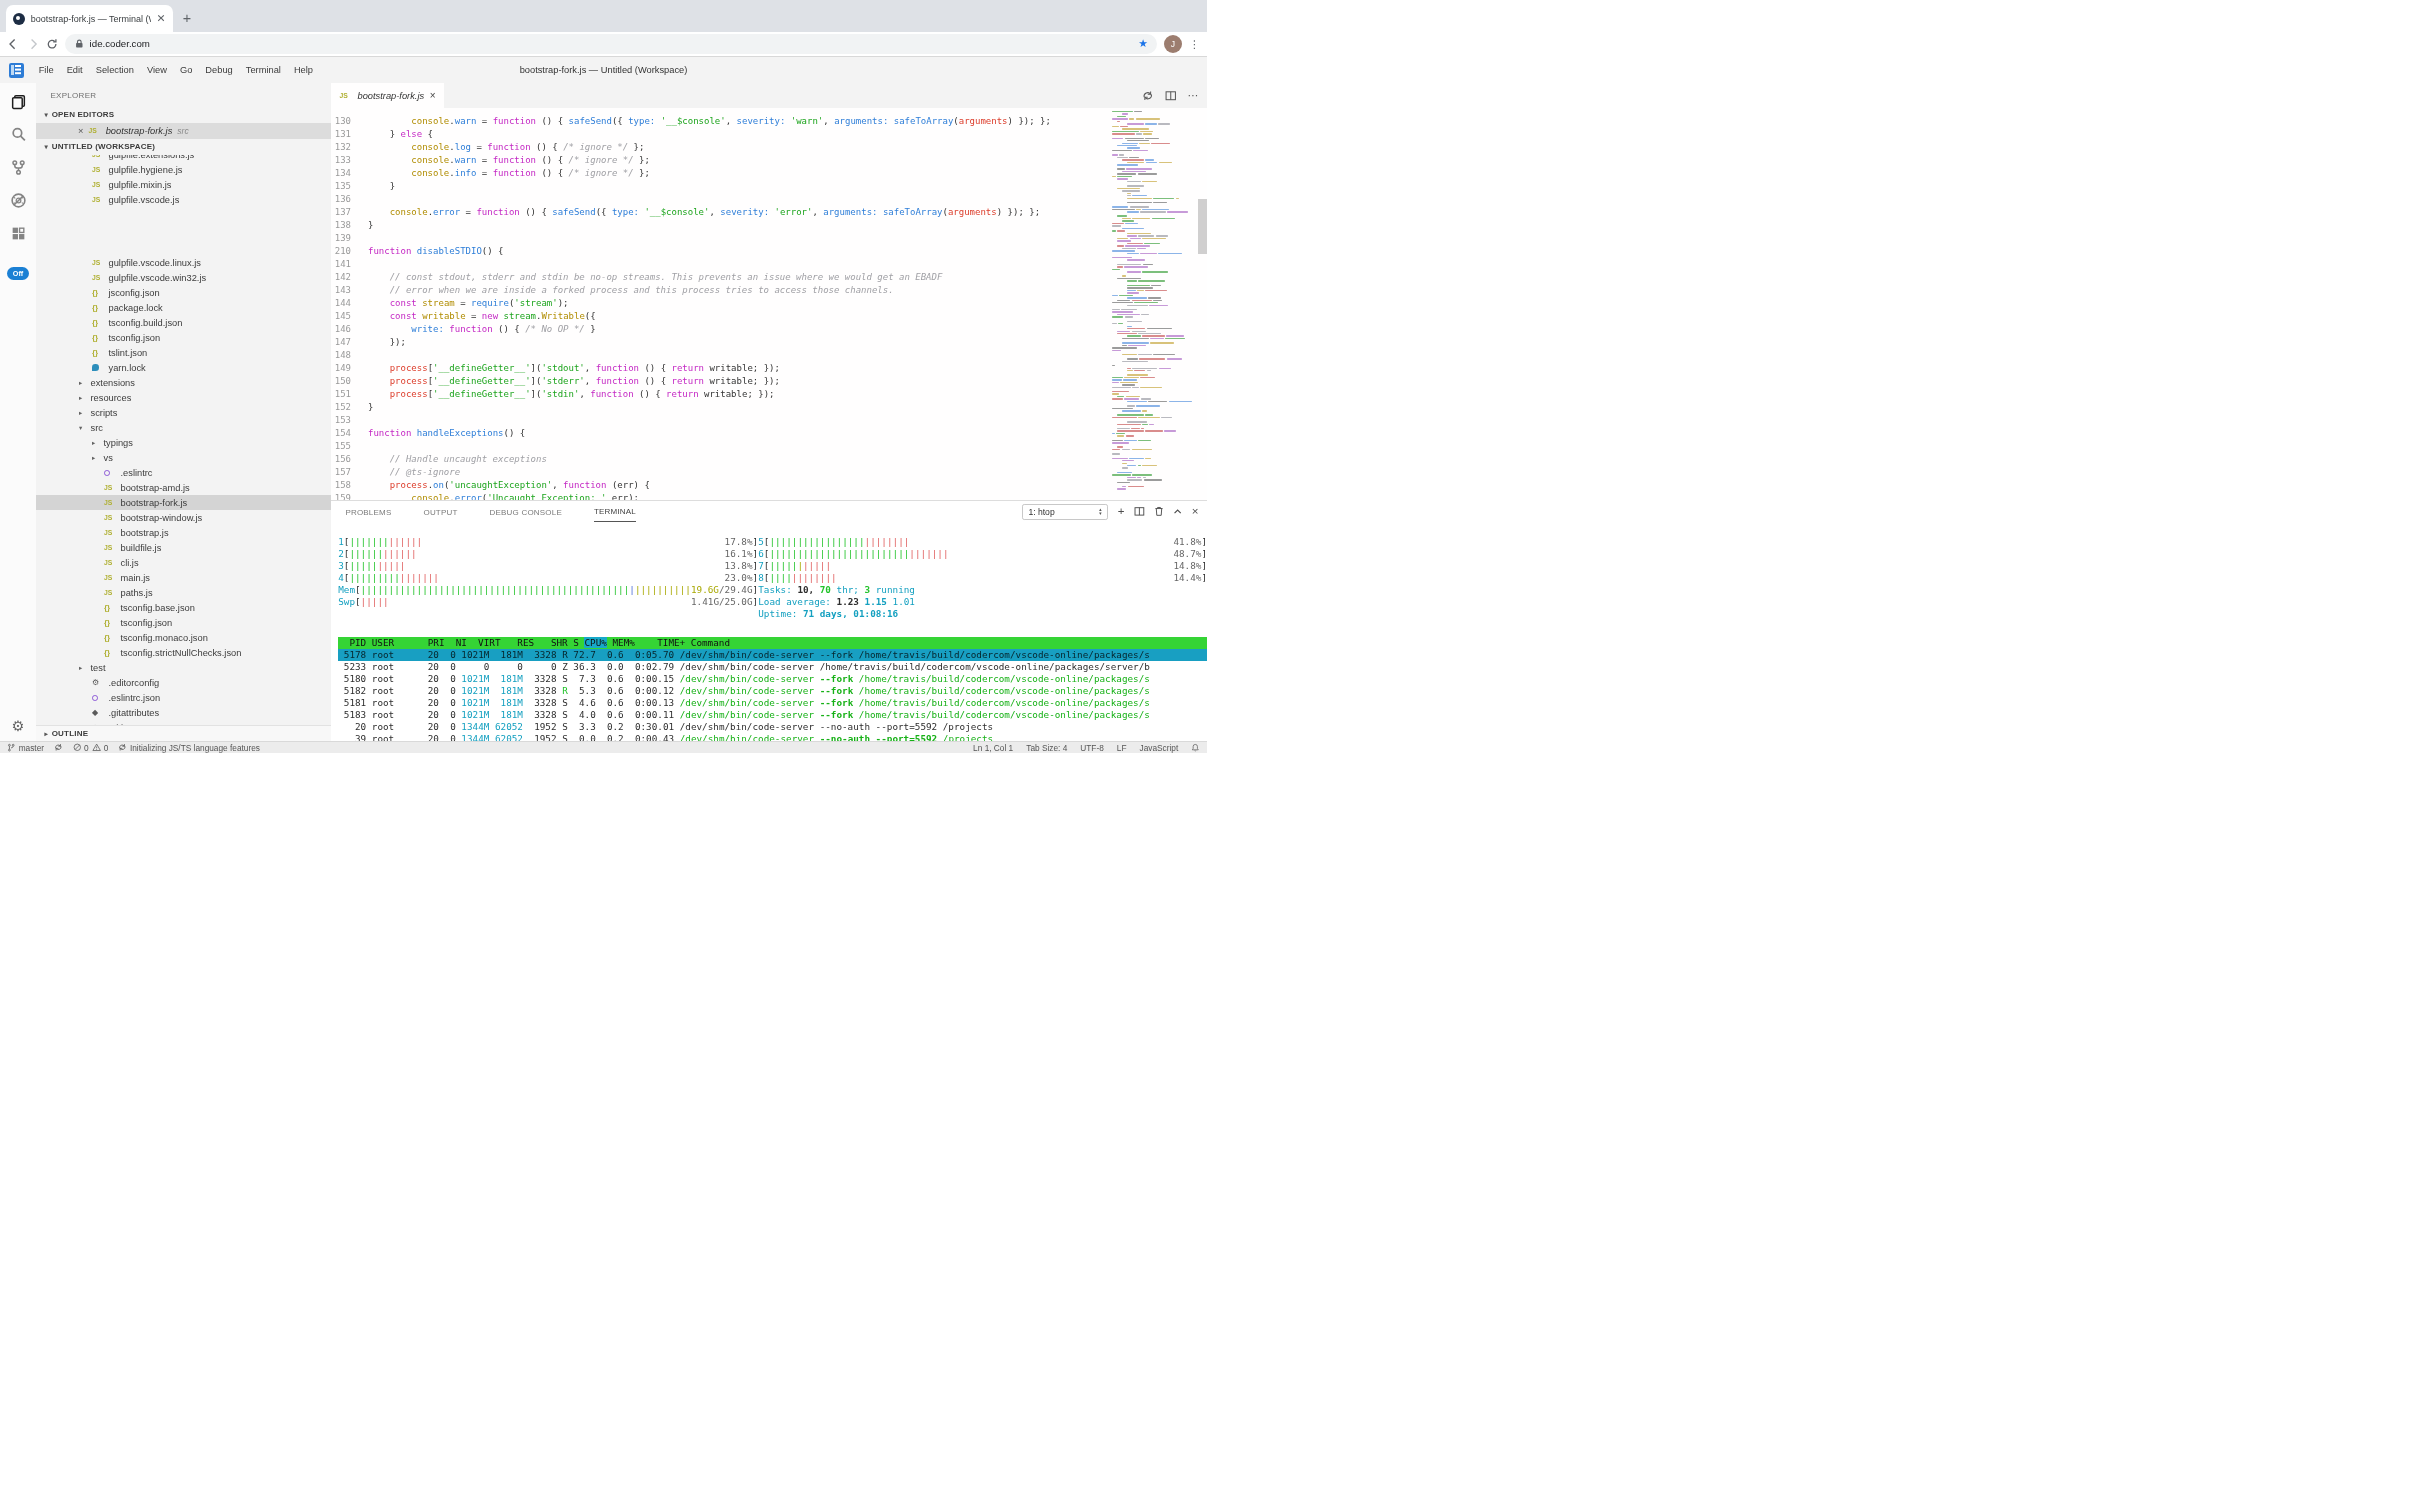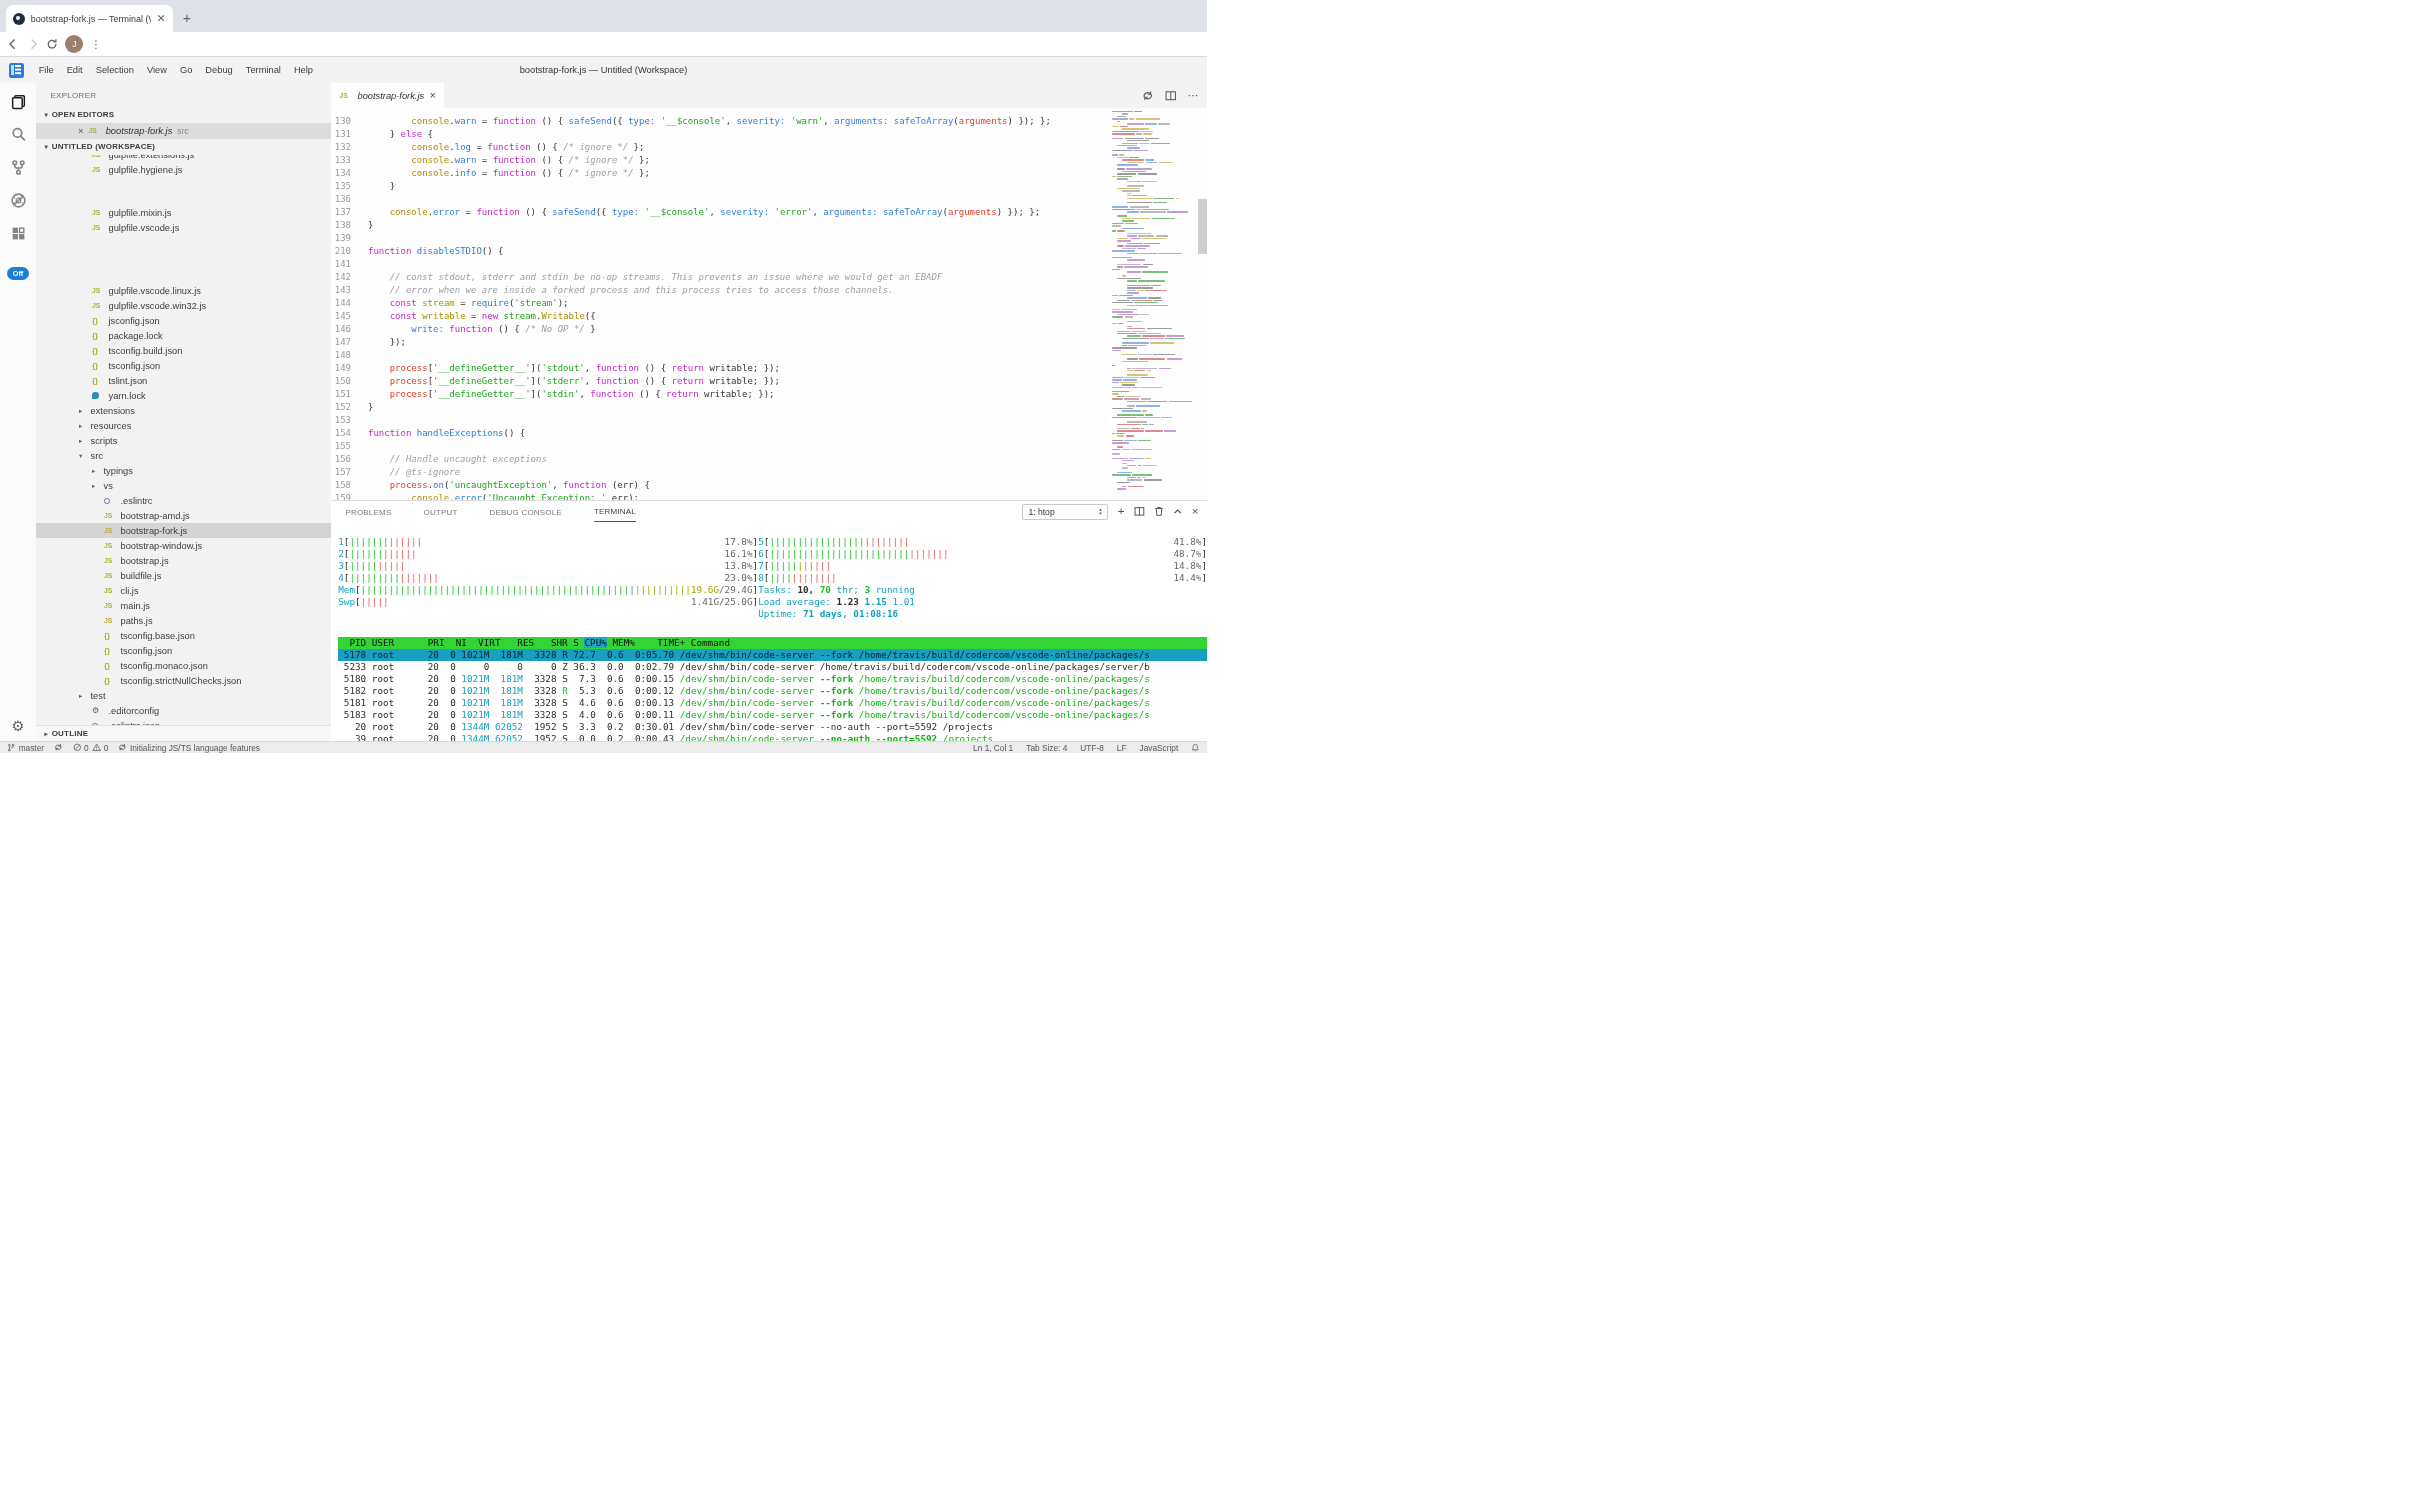--- a/index.html
+++ b/index.html
@@ -147,20 +147,28 @@
   <svg width="12.2" height="12.2" viewBox="0 0 16 16">
       <path d="M10 2 L4 8 L10 14" stroke="#5f6368" stroke-width="1.8" fill="none"></path>
     </svg>
   <svg width="12.2" height="12.2" viewBox="0 0 16 16">
       <path d="M6 2 L12 8 L6 14" stroke="#c4c7cb" stroke-width="1.8" fill="none"></path>
     </svg>
   <svg width="12.2" height="12.2" viewBox="0 0 16 16">
       <path d="M13 8a5 5 0 1 1-1.5-3.5" stroke="#5f6368" stroke-width="1.7" fill="none"></path>
       <path d="M13 1.5 V5 H9.5" stroke="#5f6368" stroke-width="1.7" fill="none"></path>
     </svg>
+  <div class="urlbar">
+    <svg width="8.6" height="9.3" viewBox="0 0 12 13">
+        <rect x="1.5" y="5.5" width="9" height="6.5" rx="1" fill="#5f6368"></rect>
+        <path d="M3.5 5.5 V4a2.5 2.5 0 0 1 5 0 V5.5" stroke="#5f6368" stroke-width="1.6" fill="none"></path>
+      </svg>
+    <span class="host">ide.coder.com</span>
+    <span class="star">★</span>
+  </div>
   <div class="avatar">J</div>
   <span class="dots">⋮</span>
 </div>
 
 <div class="menubar">
   <span class="vslogo"></span>
   <span class="menu-item">File</span>
   <span class="menu-item">Edit</span>
   <span class="menu-item">Selection</span>
   <span class="menu-item">View</span>
@@ -231,21 +239,21 @@
     </div>
     <div class="tree" id="tree">
         <div class="trow" style="padding-left: 56px; margin-top: -7.2px;">
           <span class="js-badge">JS</span>
           <span>gulpfile.extensions.js</span>
         </div>
         <div class="trow" style="padding-left: 56px;">
           <span class="js-badge">JS</span>
           <span>gulpfile.hygiene.js</span>
         </div>
-        <div class="trow" style="padding-left: 56px; margin-top: 28px;">
+        <div class="trow" style="padding-left: 56px;">
           <span class="js-badge">JS</span>
           <span>gulpfile.mixin.js</span>
         </div>
         <div class="trow" style="padding-left: 56px;">
           <span class="js-badge">JS</span>
           <span>gulpfile.vscode.js</span>
         </div>
         <div class="trow" style="padding-left: 56px; margin-top: 48px;">
           <span class="js-badge">JS</span>
           <span>gulpfile.vscode.linux.js</span>

